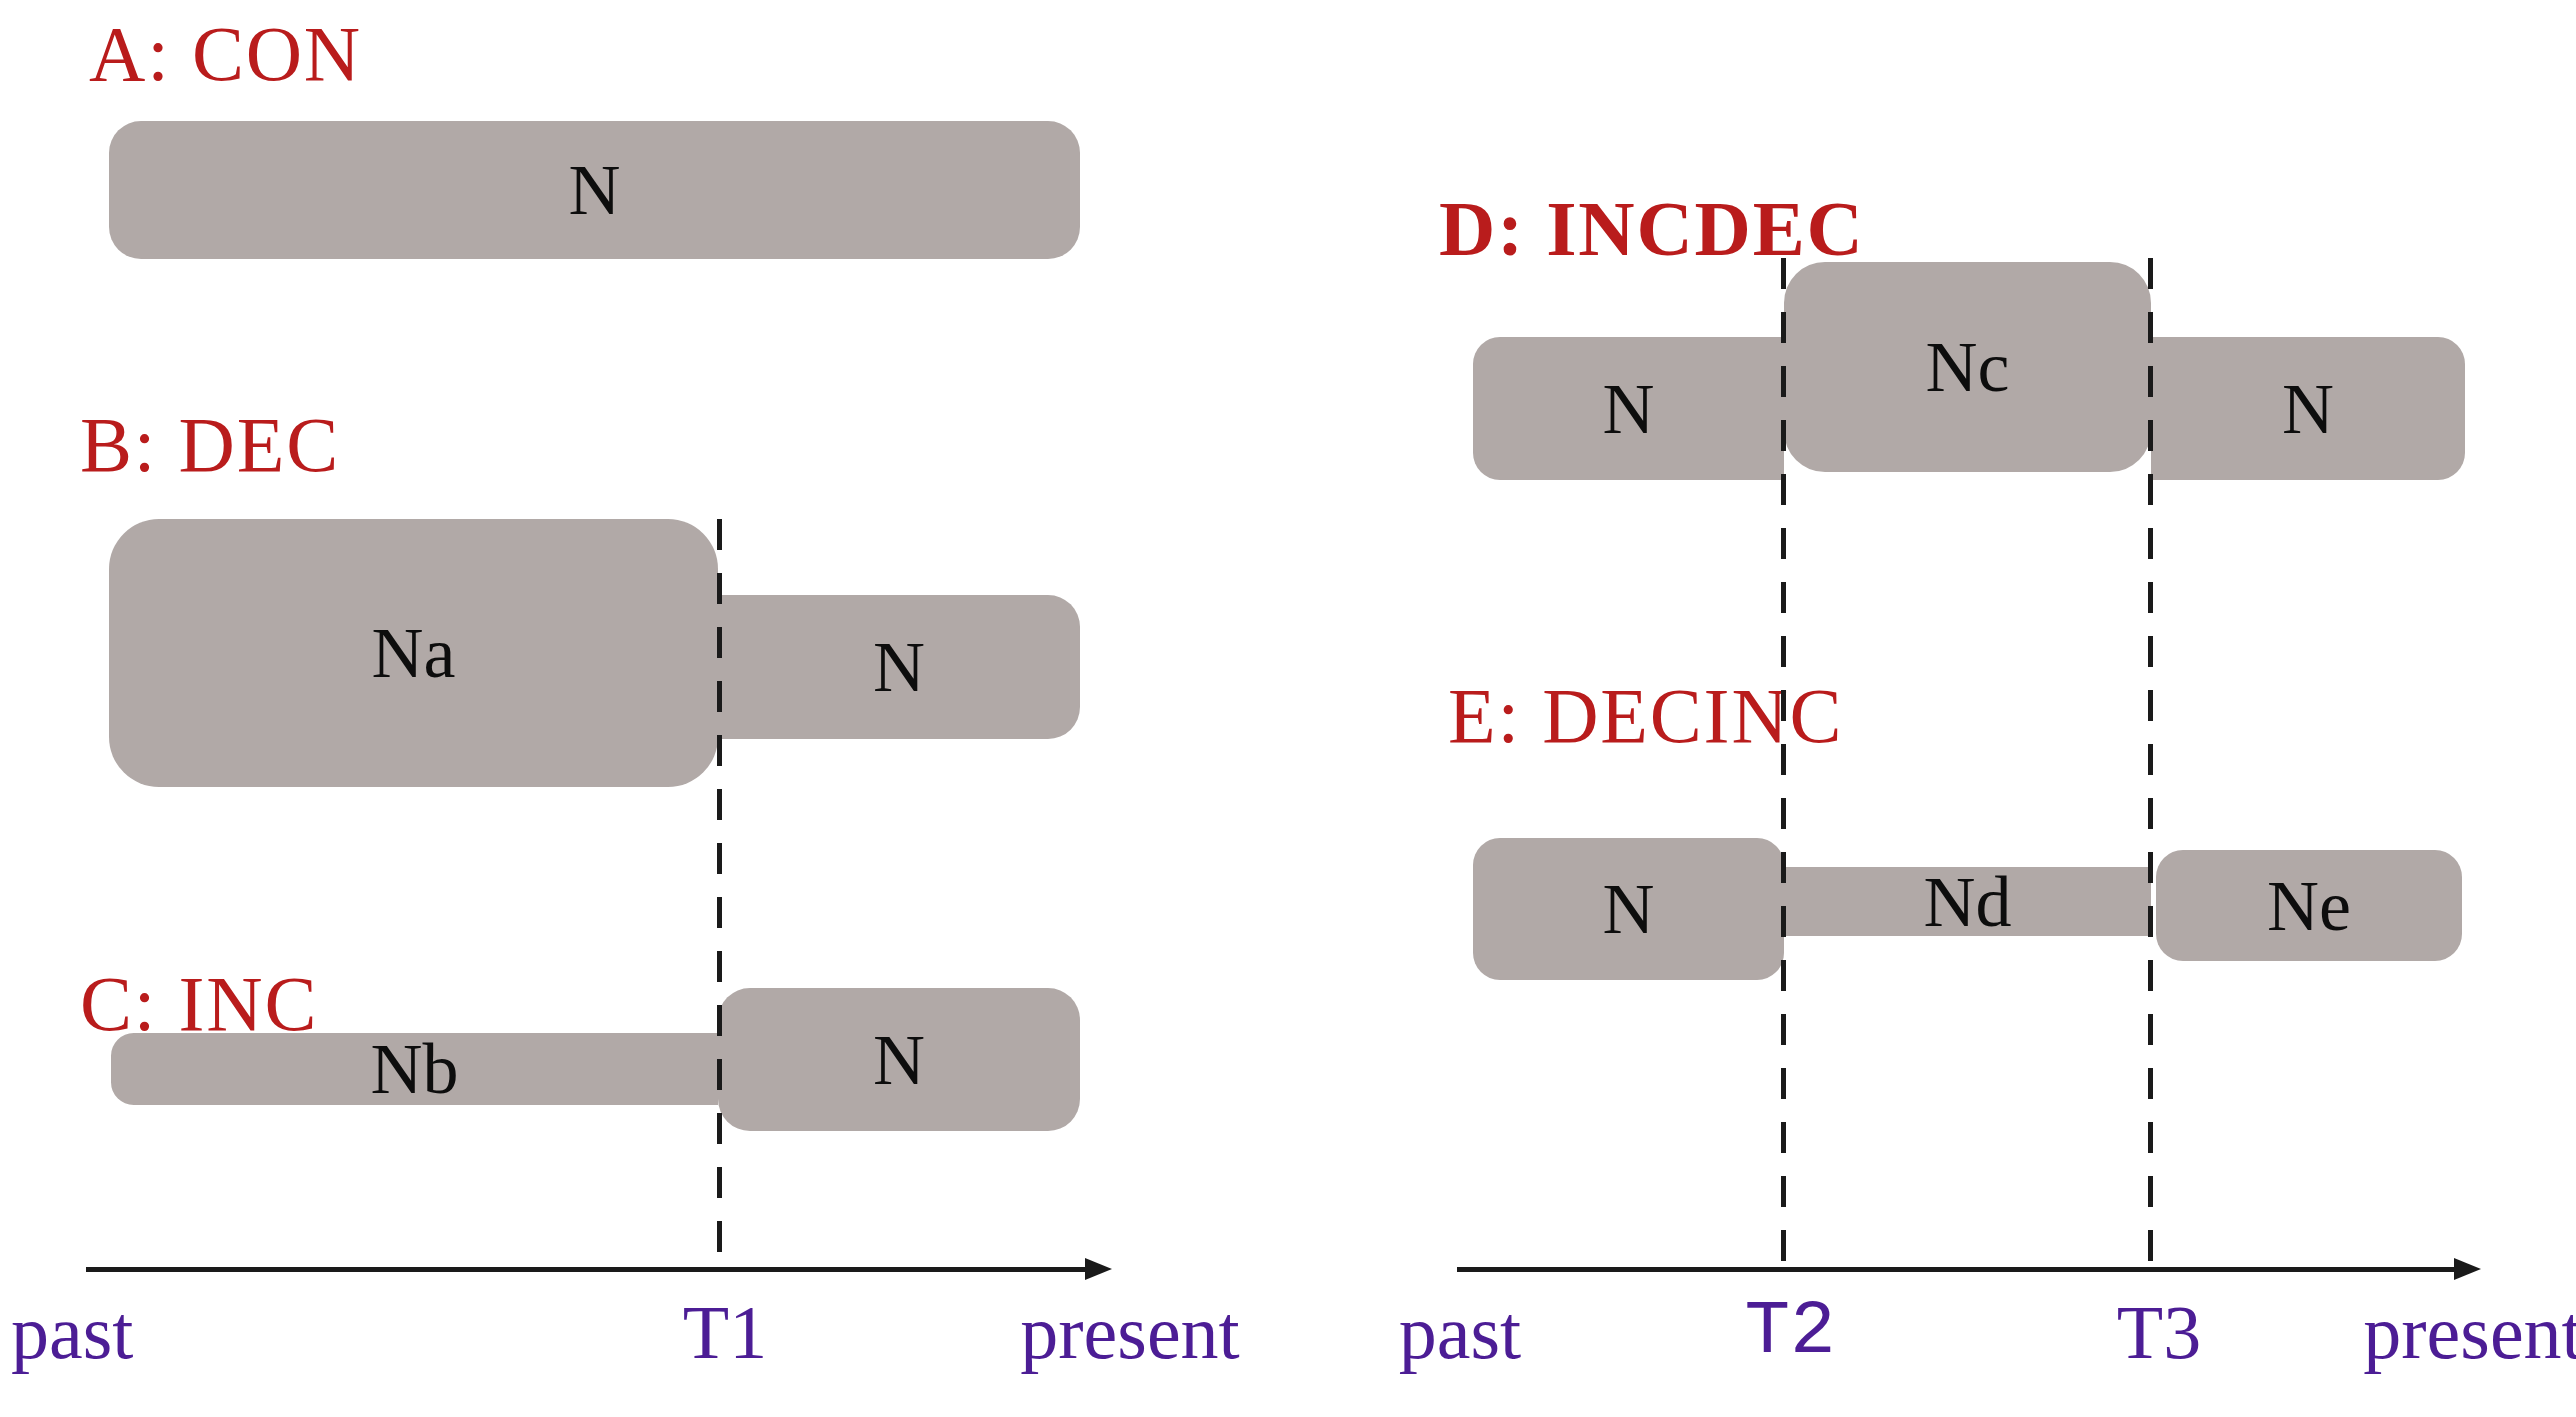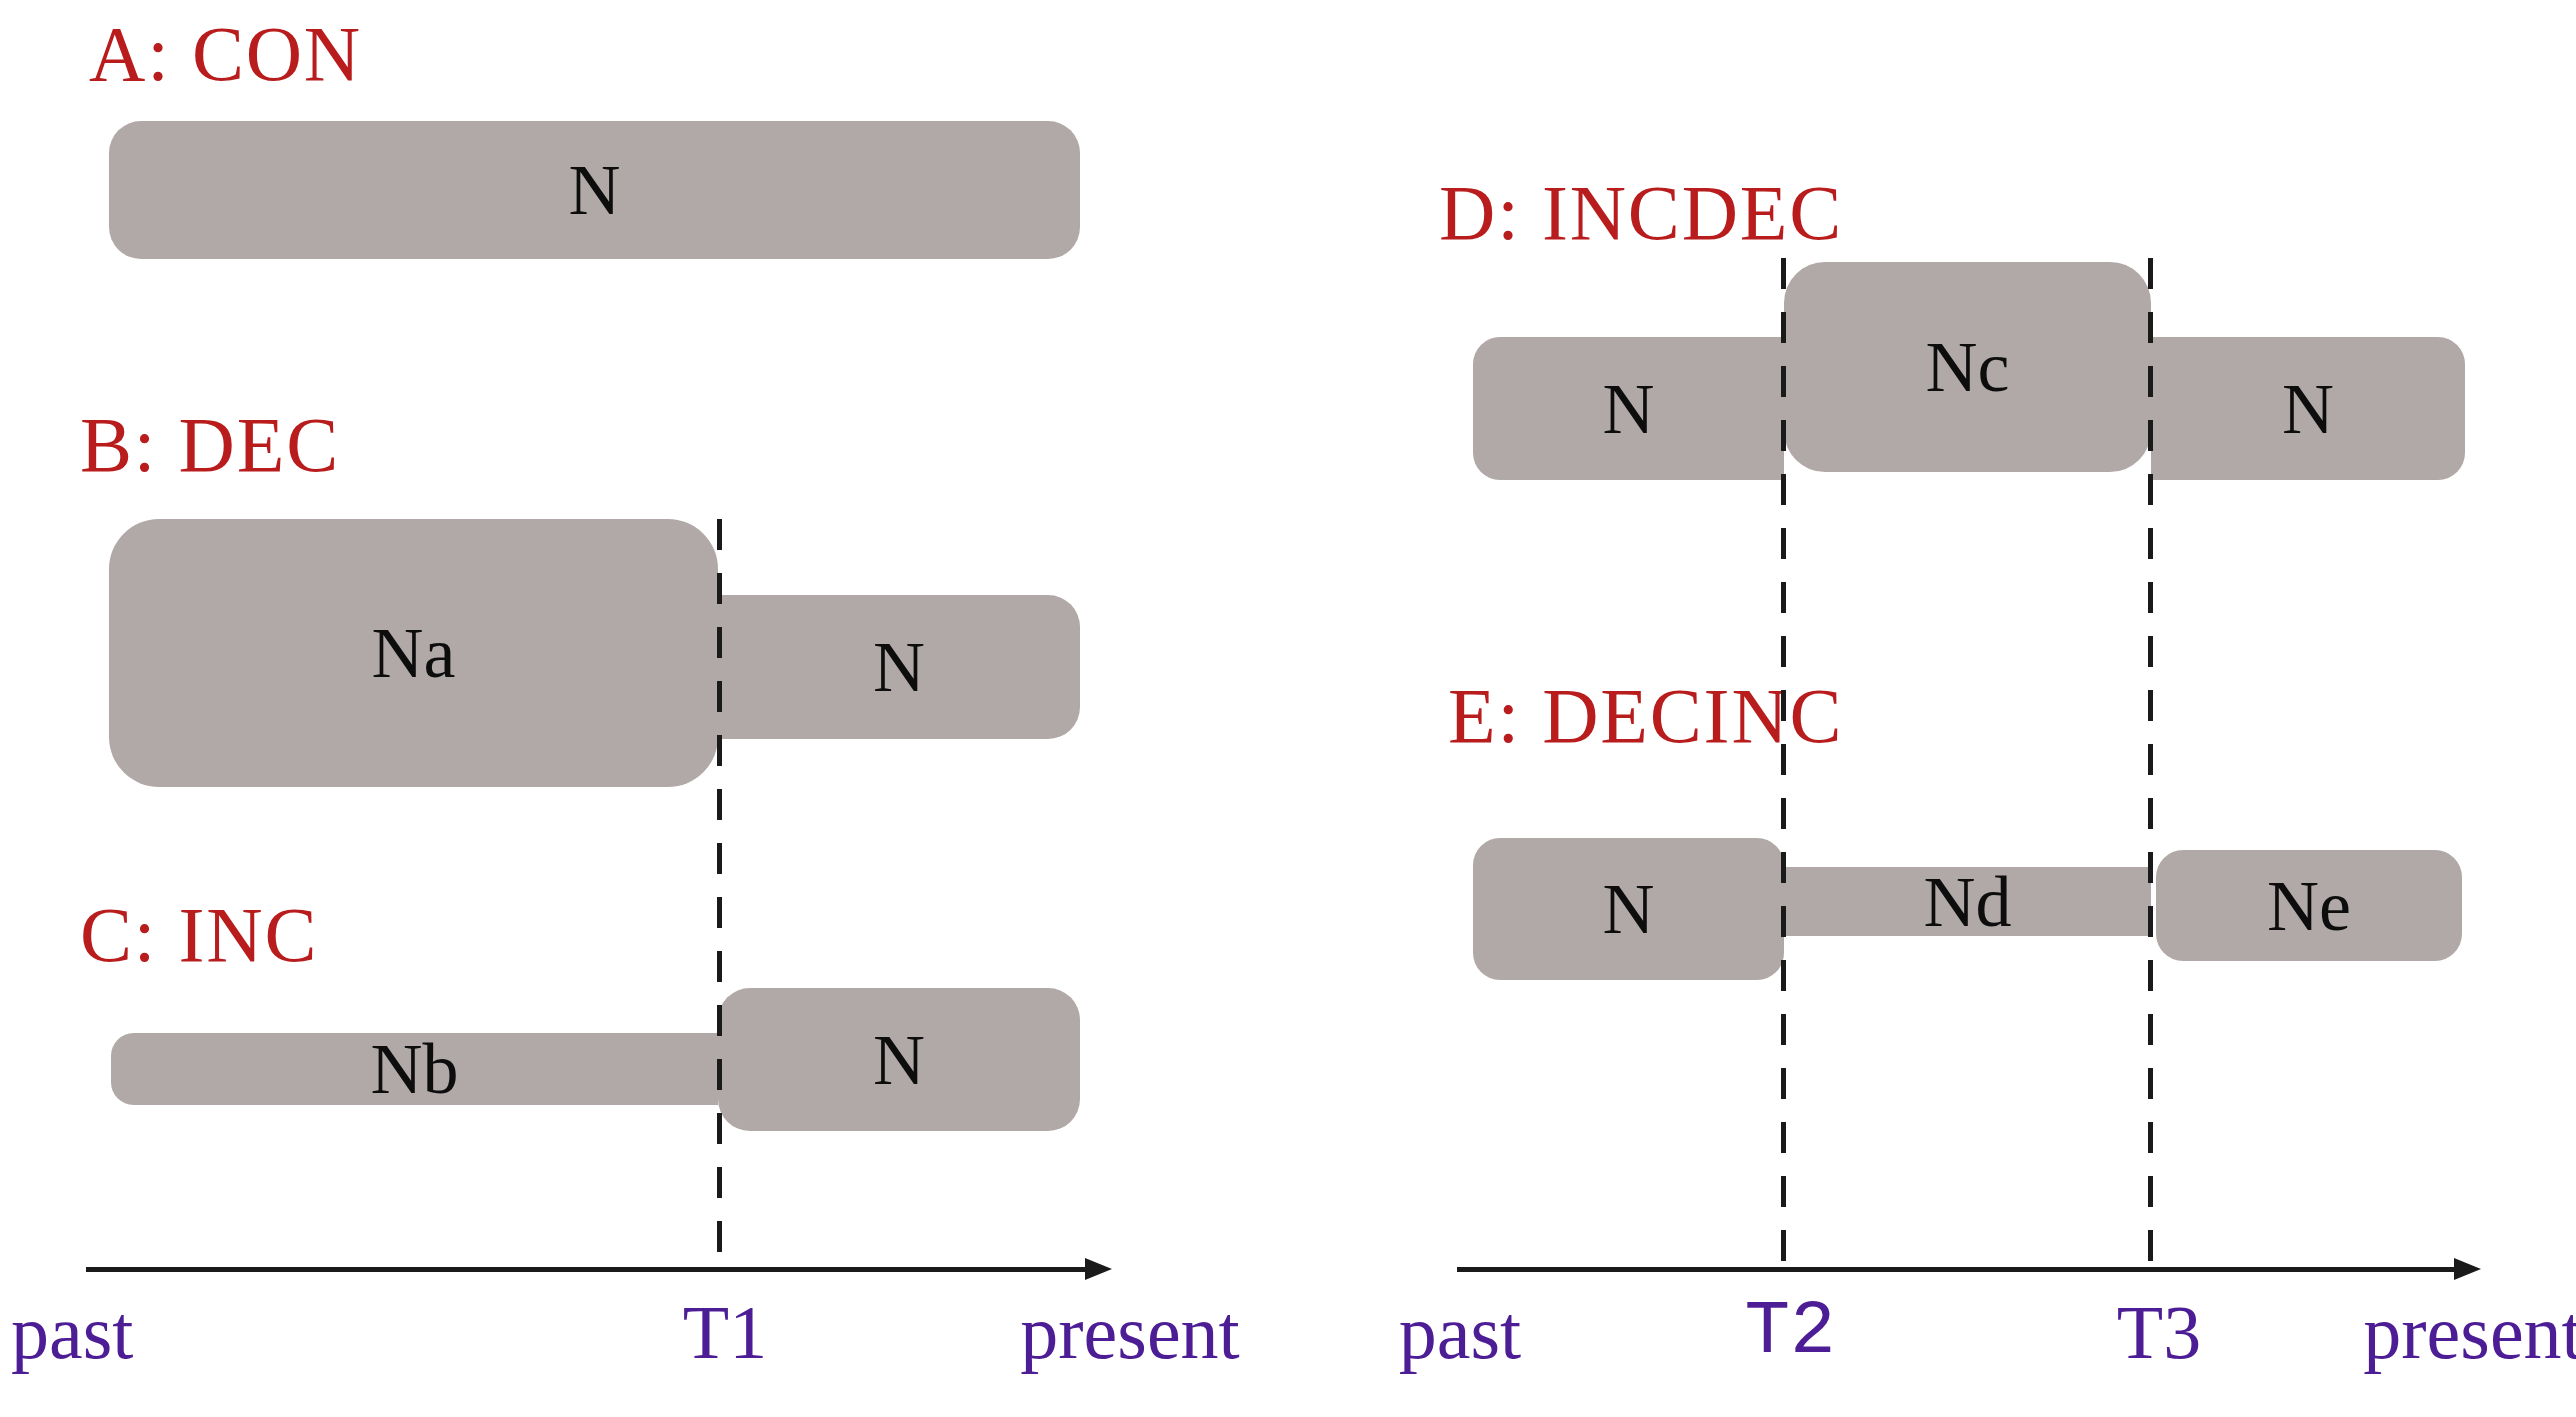--- a/index.html
+++ b/index.html
@@ -57,32 +57,32 @@
     text-align:center;
   }
   .centered{transform:translateX(-50%);margin-left:16px;}
 
   
   .title-a{left:89px;top:9px;}
   .bar-a{left:109px;top:121px;width:971px;height:138px;border-radius:32px;}
   .title-b{left:80px;top:400px;}
   .na-box{left:109px;top:519px;width:609px;height:268px;border-radius:50px;}
   .bn-bar{left:718px;top:595px;width:362px;height:144px;border-radius:0 32px 32px 0;}
-  .title-c{left:80px;top:890px;}
+  .title-c{left:80px;top:959px;}
   .nb-bar{left:111px;top:1033px;width:607px;height:72px;border-radius:22.7px 0 0 22.7px;}
   .cn-box{left:718px;top:988px;width:362px;height:143px;border-radius:32px;}
   .t1-line{left:717px;top:519px;height:749px;}
   .axis-left-line{left:86px;top:1267px;width:1006px;}
   .axis-left-arrow{left:1085px;top:1258px;}
   .lbl-past-left{left:11px;top:1291px;}
   .lbl-t1{left:709px;top:1291px;}
   .lbl-present-left{left:1114px;top:1291px;}
 
   
-  .title-d{left:1439px;top:168px;}
+  .title-d{left:1439px;top:184px;font-weight:bold;}
   .dn1-bar{left:1473px;top:337px;width:311px;height:143px;border-radius:27px 0 0 27px;}
   .nc-box{left:1784px;top:262px;width:367px;height:210px;border-radius:41px;}
   .dn2-bar{left:2151px;top:337px;width:314px;height:143px;border-radius:0 27px 27px 0;}
   .title-e{left:1448px;top:671px;}
   .en-bar{left:1473px;top:838px;width:311px;height:142px;border-radius:27px;}
   .nd-bar{left:1784px;top:867px;width:367px;height:69px;border-radius:0;}
   .ne-bar{left:2156px;top:850px;width:306px;height:111px;border-radius:27px;}
   .t2-line{left:1781px;top:258px;height:1010px;}
   .t3-line{left:2148px;top:258px;height:1010px;}
   .axis-right-line{left:1457px;top:1267px;width:1001px;}

